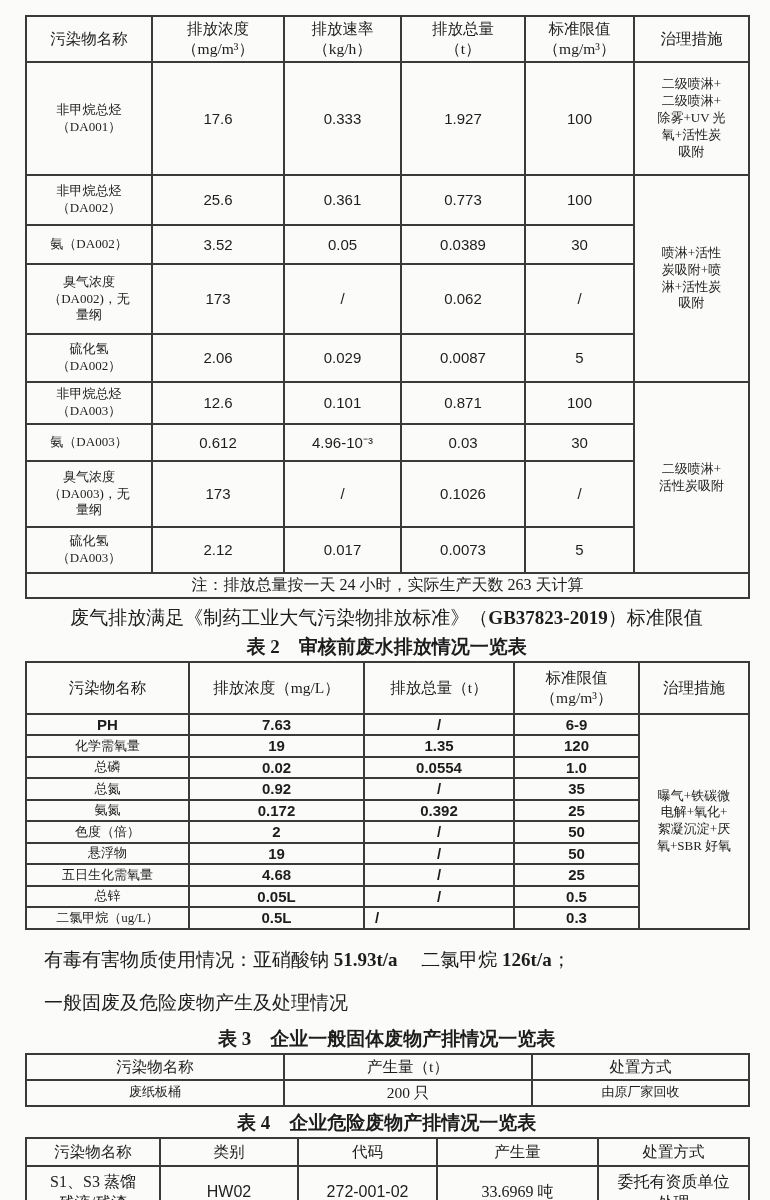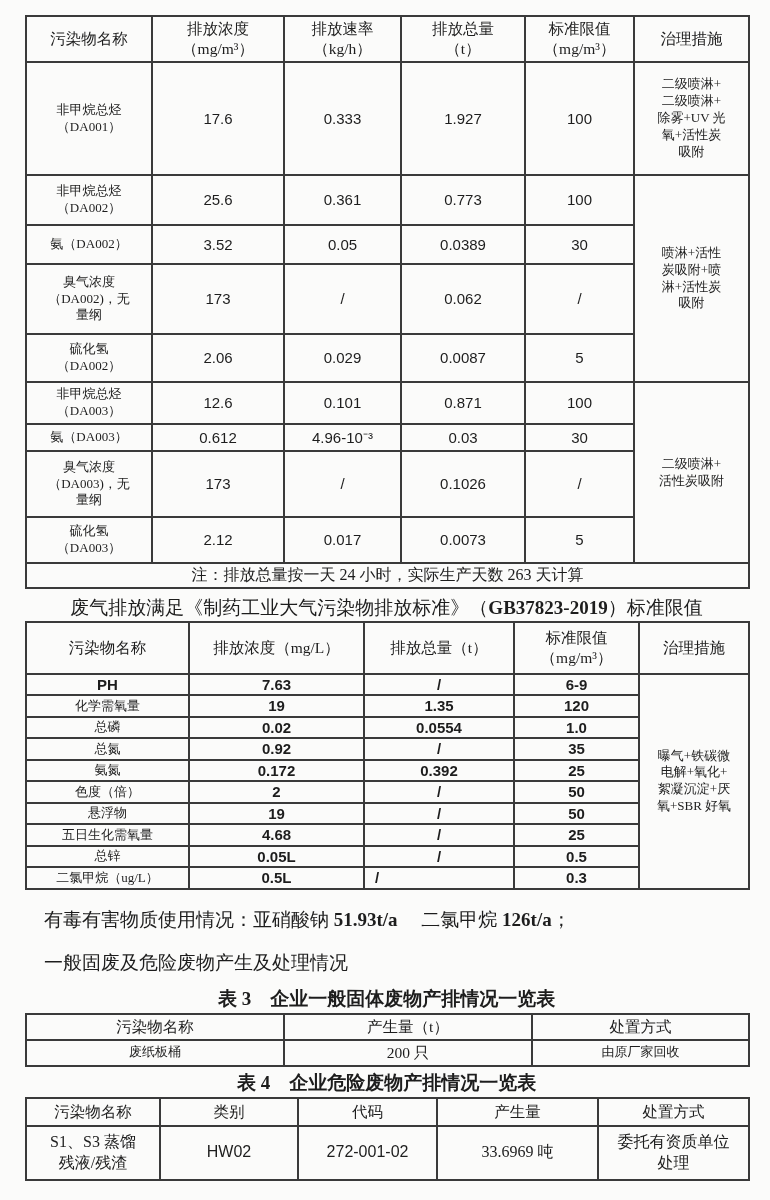--- a/index.html
+++ b/index.html
@@ -15,21 +15,21 @@
     text-align:center;vertical-align:middle;
     white-space:pre-line;padding:1px 2px;
     font-weight:normal;font-size:15.5px;line-height:1.3;
   }
   .num{font-family:"Liberation Sans", sans-serif;font-size:15px;}
   .numb{font-family:"Liberation Sans", sans-serif;font-size:15px;font-weight:bold;}
   .lbl{font-size:13px;}
   
   .hh{height:46px;}
   .r1{height:113px;} .r2{height:50px;} .r3{height:39px;} .r4{height:70px;}
-  .r5{height:48px;} .r6{height:42px;} .r7{height:27px;} .r8{height:66px;} .r9{height:46px;}
+  .r5{height:48px;} .r6{height:42px;} .r7{height:37px;} .r8{height:66px;} .r9{height:46px;}
   .rnote{height:22px;}
   .note-cell{font-size:16px;}
   
   .t2 .hh2{height:52px;}
   .t2 tr.data{height:20px;}
   .t2 td{padding:0 10px;}
   .left-slash{text-align:left;padding-left:6px;}
   
   .t3 tr{height:26px;}
   .t4 .hh4{height:28px;}
@@ -154,20 +154,21 @@
       <td class="num">5</td>
     </tr>
     <tr class="rnote">
       <td class="note-cell" colspan="6">注：排放总量按一天 24 小时，实际生产天数 263 天计算</td>
     </tr>
   </tbody>
     </table>
 
   <p class="para center"><span>废气排放满足《制药工业大气污染物排放标准》（</span><span class="bold-val">GB37823-2019</span><span>）标准限值</span></p>
 
+  <div class="tbl-title">表 2　审核前废水排放情况一览表</div>
 
   <table class="t2">
     <colgroup>
       <col style="width:163px">
         <col style="width:175px">
         <col style="width:150px">
       <col style="width:125px">
         <col style="width:110px">
     </colgroup>
     <tbody>

